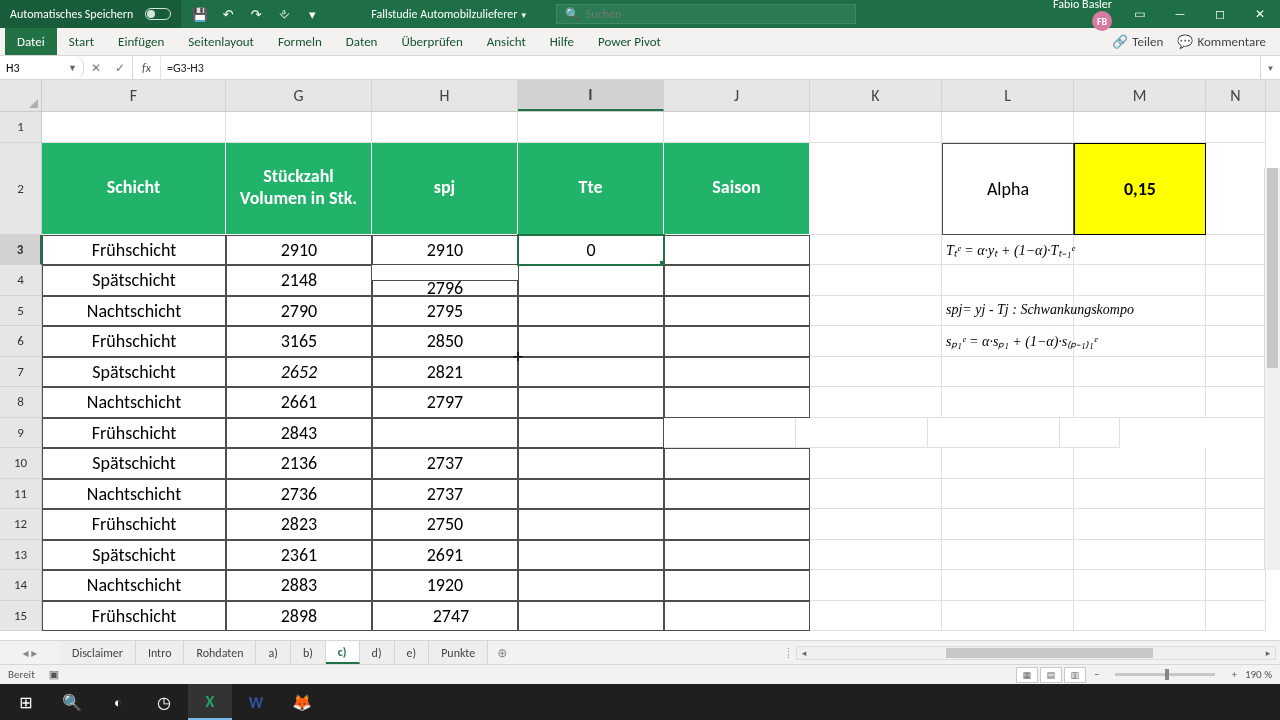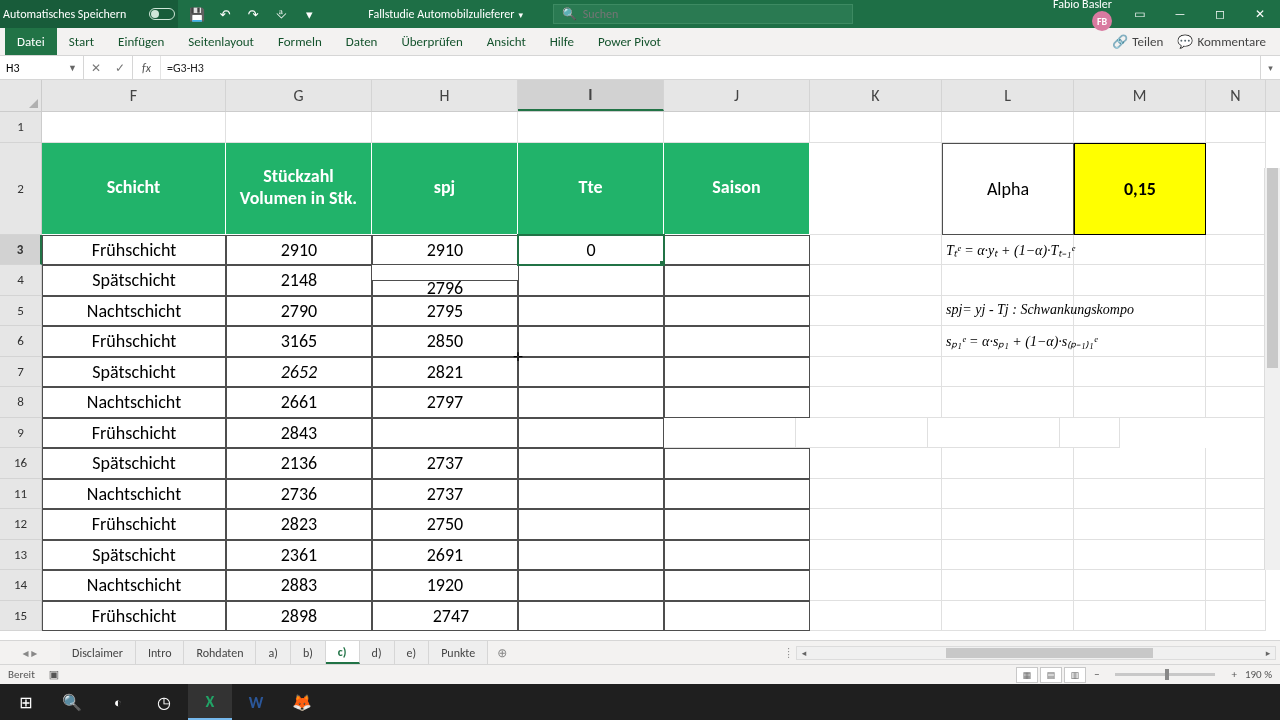--- a/index.html
+++ b/index.html
@@ -1,20 +1,20 @@
 <!DOCTYPE html>
 <html><head>
 <meta charset="utf-8">
 <style>
 * { margin: 0; padding: 0; box-sizing: border-box; font-family: "Segoe UI", Calibri, sans-serif; }
 html, body { width: 1280px; height: 720px; overflow: hidden; background: #fff; }
 
 
 .titlebar { height: 28px; background: #1e6f46; color: #fff; display: flex; align-items: center; font-size: 12px; }
-.autosave { display: flex; align-items: center; gap: 23px; padding: 0 3px; background: #185c3a; height: 100%; }
+.autosave { display: flex; align-items: center; gap: 12px; padding: 0 10px; background: #185c3a; height: 100%; }
 .toggle { width: 26px; height: 12px; border: 1px solid #cfe6d8; border-radius: 7px; position: relative; }
 .toggle::after { content: ""; position: absolute; width: 8px; height: 8px; border-radius: 50%; background: #cfe6d8; top: 1px; left: 1px; }
 .qat { display: flex; align-items: center; gap: 10px; padding: 0 10px; height: 100%; }
 .qat span, .win-btns span { display: inline-flex; align-items: center; justify-content: center; width: 18px; height: 18px; font-size: 13px; cursor: default; }
 .doc-title { margin-left: 40px; display: flex; align-items: center; gap: 4px; }
 .searchbox { margin-left: 30px; width: 300px; height: 20px; background: #2a7a52; display: flex; align-items: center; padding: 0 8px; gap: 6px; color: #d6ead f; font-size: 12px; border: 1px solid #3d8a62;}
 .searchbox input { background: transparent; border: none; color: #e5f1ea; font-size: 12px; width: 100%; outline: none; }
 .spacer { flex: 1; }
 .user { display: flex; align-items: flex-end; gap: 0; padding: 0 8px; flex-direction: column; }
 .user-badge { width: 20px; height: 20px; border-radius: 50%; background: #d97aa0; color: #fff; font-size: 10px; display: flex; align-items: center; justify-content: center; font-weight: 600;}
@@ -23,21 +23,21 @@
 
 
 .ribbon-tabs { height: 28px; background: #f3f2f1; border-bottom: 1px solid #d6d6d6; display: flex; align-items: stretch; font-size: 13px; padding-left: 5px;}
 .tab { padding: 0 12px; display: flex; align-items: center; color: #14532d; cursor: default;}
 .tab.file { background: #217346; color: #fff; }
 .ribbon-right { margin-left: auto; display: flex; align-items: center; gap: 14px; padding-right: 14px; color: #444;}
 .ribbon-right span { display: flex; align-items: center; gap: 4px; font-size: 13px;}
 
 
 .formula-row { height: 24px; border-bottom: 1px solid #d6d6d6; display: flex; align-items: stretch; font-size: 12px; background: #fff;}
-.namebox { width: 84px; border-right: 1px solid #d6d6d6; display: flex; align-items: center; padding: 0 6px; justify-content: space-between;}
+.namebox { width: 84px; border-right: 1px solid #d6d6d6; display: flex; align-items: center; padding: 0 6px; justify-content: space-between; border-radius: 9px;}
 .namebox-dd { color: #666; font-size: 9px;}
 .fx-btns { display: flex; align-items: center; border-right: 1px solid #d6d6d6; }
 .fx-btns span { width: 24px; text-align: center; color: #777; font-size: 12px;}
 .fx-label { width: 28px; display: flex; align-items: center; justify-content: center; font-style: italic; color: #555; border-right: 1px solid #e4e4e4;}
 .formula-input { flex: 1; display: flex; align-items: center; padding: 0 6px; color: #222;}
 .formula-expand { width: 20px; border-left: 1px solid #d6d6d6; display: flex; align-items: center; justify-content: center; color: #666; font-size: 9px;}
 
 
 .grid-wrap { position: relative; height: 560px; display: flex; }
 .rowhdrs { width: 42px; background: #fff; }
@@ -162,21 +162,21 @@
     <div class="corner"></div>
   <div class="rowhdr">1</div>
       <div class="rowhdr row2">2</div>
       <div class="rowhdr sel">3</div>
       <div class="rowhdr">4</div>
       <div class="rowhdr">5</div>
       <div class="rowhdr">6</div>
       <div class="rowhdr">7</div>
       <div class="rowhdr">8</div>
       <div class="rowhdr">9</div>
-      <div class="rowhdr">16</div>
+      <div class="rowhdr">10</div>
       <div class="rowhdr">11</div>
       <div class="rowhdr">12</div>
       <div class="rowhdr">13</div>
       <div class="rowhdr">14</div>
       <div class="rowhdr">15</div>
     </div>
   <div class="gridmain">
     <div class="colhdrs" id="colhdrs">
         <div class="colhdr" style="width: 184px;">F</div>
         <div class="colhdr" style="width: 146px;">G</div>

